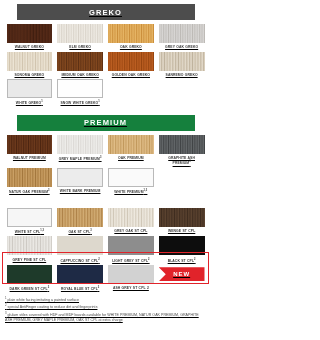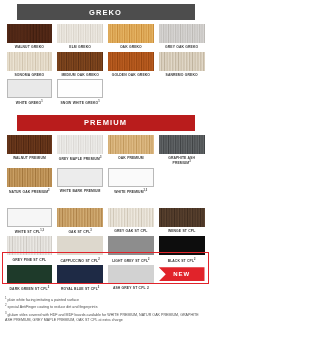--- a/index.html
+++ b/index.html
@@ -2,38 +2,38 @@
 <html><head>
 <meta charset="utf-8">
 <style>
   html, body {
     margin: 0; padding: 0;
     width: 211px; height: 340px;
     background: #ffffff;
     font-family: "Liberation Sans", sans-serif;
     overflow: hidden;
   }
-  .page { position: relative; width: 211px; height: 340px; background: #fff; }
+  .page { position: relative; width: 211px; height: 340px; background: #fff; text-decoration: underline; }
 
   .section { width: 211px; }
 
   .sec-header {
     margin: 0 auto;
     width: 178px;
     text-align: center;
     letter-spacing: 1.1px;
     font-weight: bold;
     box-sizing: border-box;
   }
   .sec-header.greko {
     background: #4d4d4d; color: #ffffff;
     font-size: 7.5px; padding: 3.6px 0 3.4px;
   }
   .sec-header.premium {
-    background: #b91c1c; color: #ffffff;
+    background: #15803d; color: #ffffff;
     font-size: 7.5px; padding: 3.6px 0 3.4px;
   }
   .sec-header.cpl {
     background: #e8e8e8; color: #55585a;
     font-size: 7.5px; padding: 3.6px 0 3.4px;
   }
 
   .grid {
     display: flex;
     flex-wrap: wrap;

